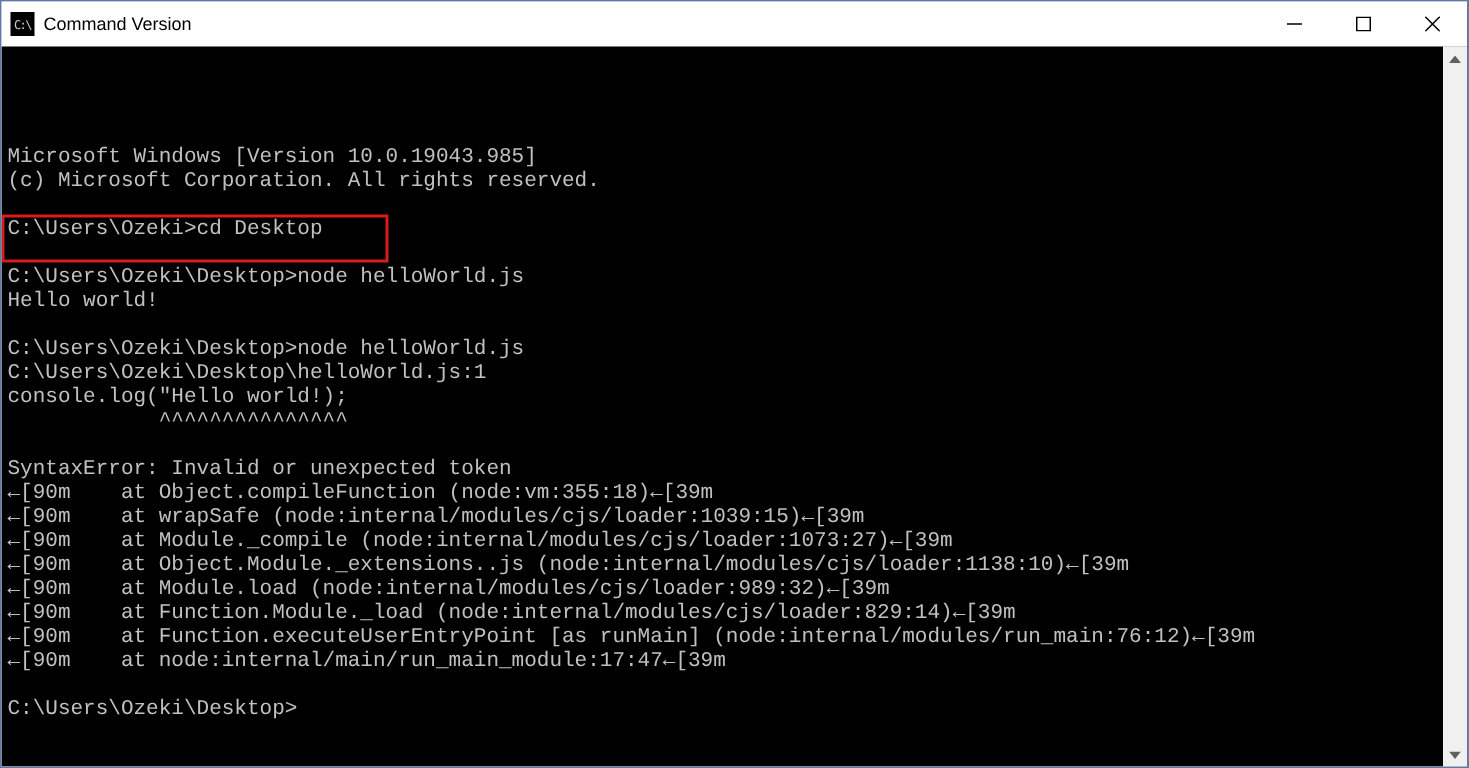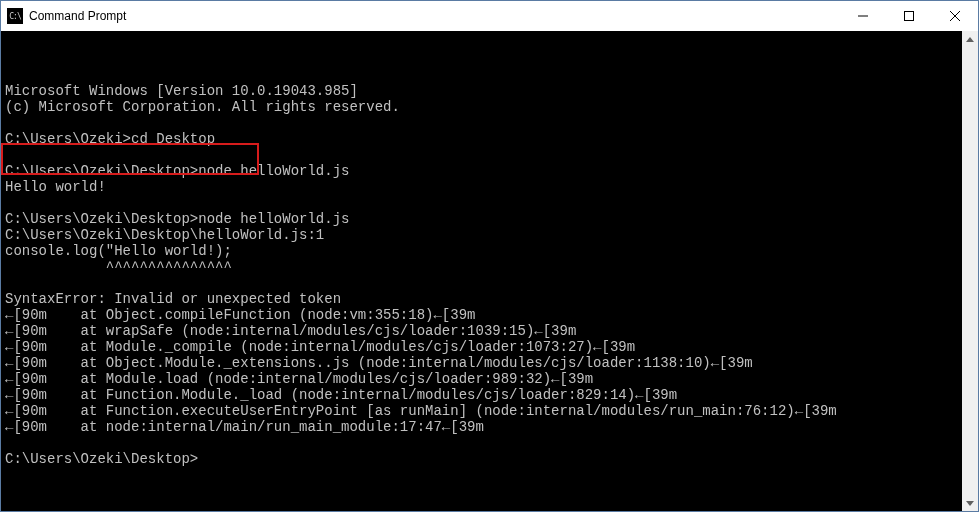--- a/index.html
+++ b/index.html
@@ -50,21 +50,21 @@
       color: #000;
       cursor: pointer;
     }
     .console-wrapper {
       height: calc(100% - 30px);
       background: #000;
       display: flex;
     }
     .console {
       flex: 1;
-      padding: 4px 4px;
+      padding: 18px 4px;
       font-family: Consolas, "Courier New", monospace;
       font-size: 14px;
       line-height: 16px;
       color: #c0c0c0;
       white-space: pre;
       overflow: hidden;
       position: relative;
     }
     .scrollbar {
       width: 16px;
@@ -95,21 +95,21 @@
       border: 2px solid #d71c1c;
       pointer-events: none;
     }
     .line { white-space: pre; }
   </style>
 </head>
 <body>
 
 <div class="titlebar">
   <div class="titlebar-icon">C:\</div>
-  <div class="titlebar-text">Command Prompt</div>
+  <div class="titlebar-text">Command Version</div>
   <div class="titlebar-controls">
     <div class="titlebar-btn">
       <svg width="10" height="10" viewBox="0 0 10 10">
           <line x1="0" y1="5" x2="10" y2="5" stroke="#000" stroke-width="1"></line>
         </svg>
     </div>
     <div class="titlebar-btn">
       <svg width="10" height="10" viewBox="0 0 10 10">
           <rect x="0.5" y="0.5" width="9" height="9" fill="none" stroke="#000" stroke-width="1"></rect>
         </svg>

